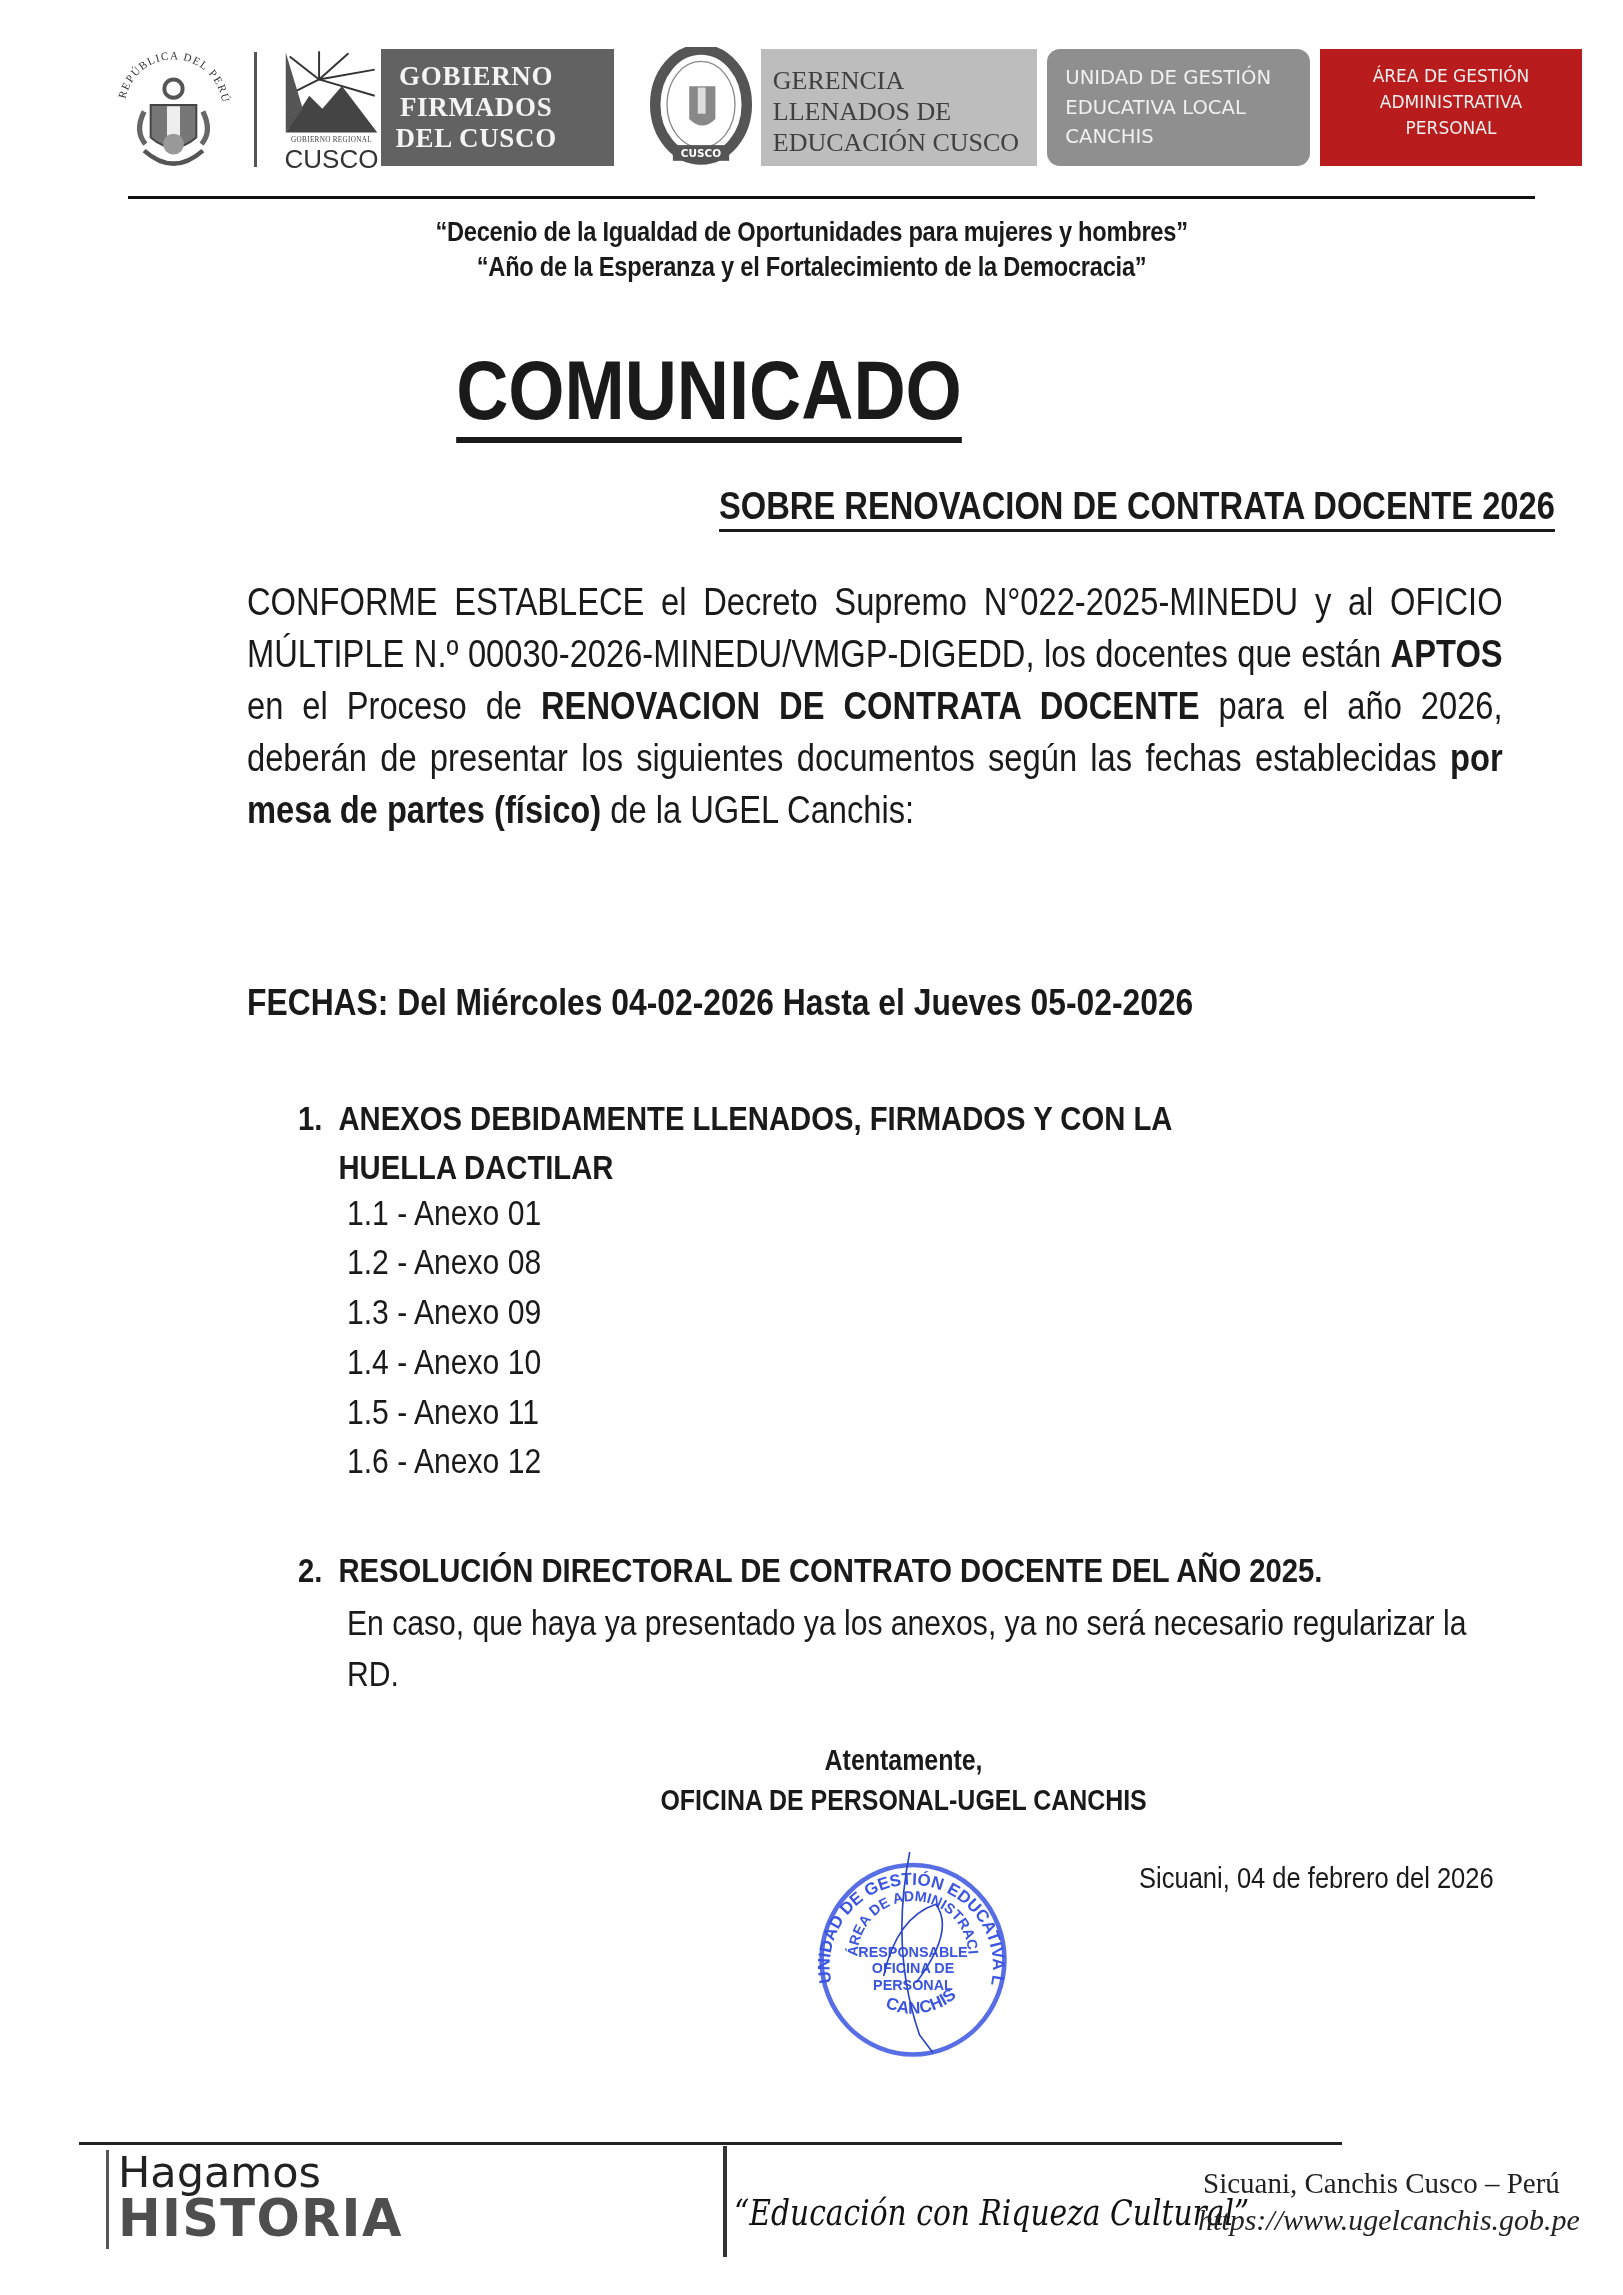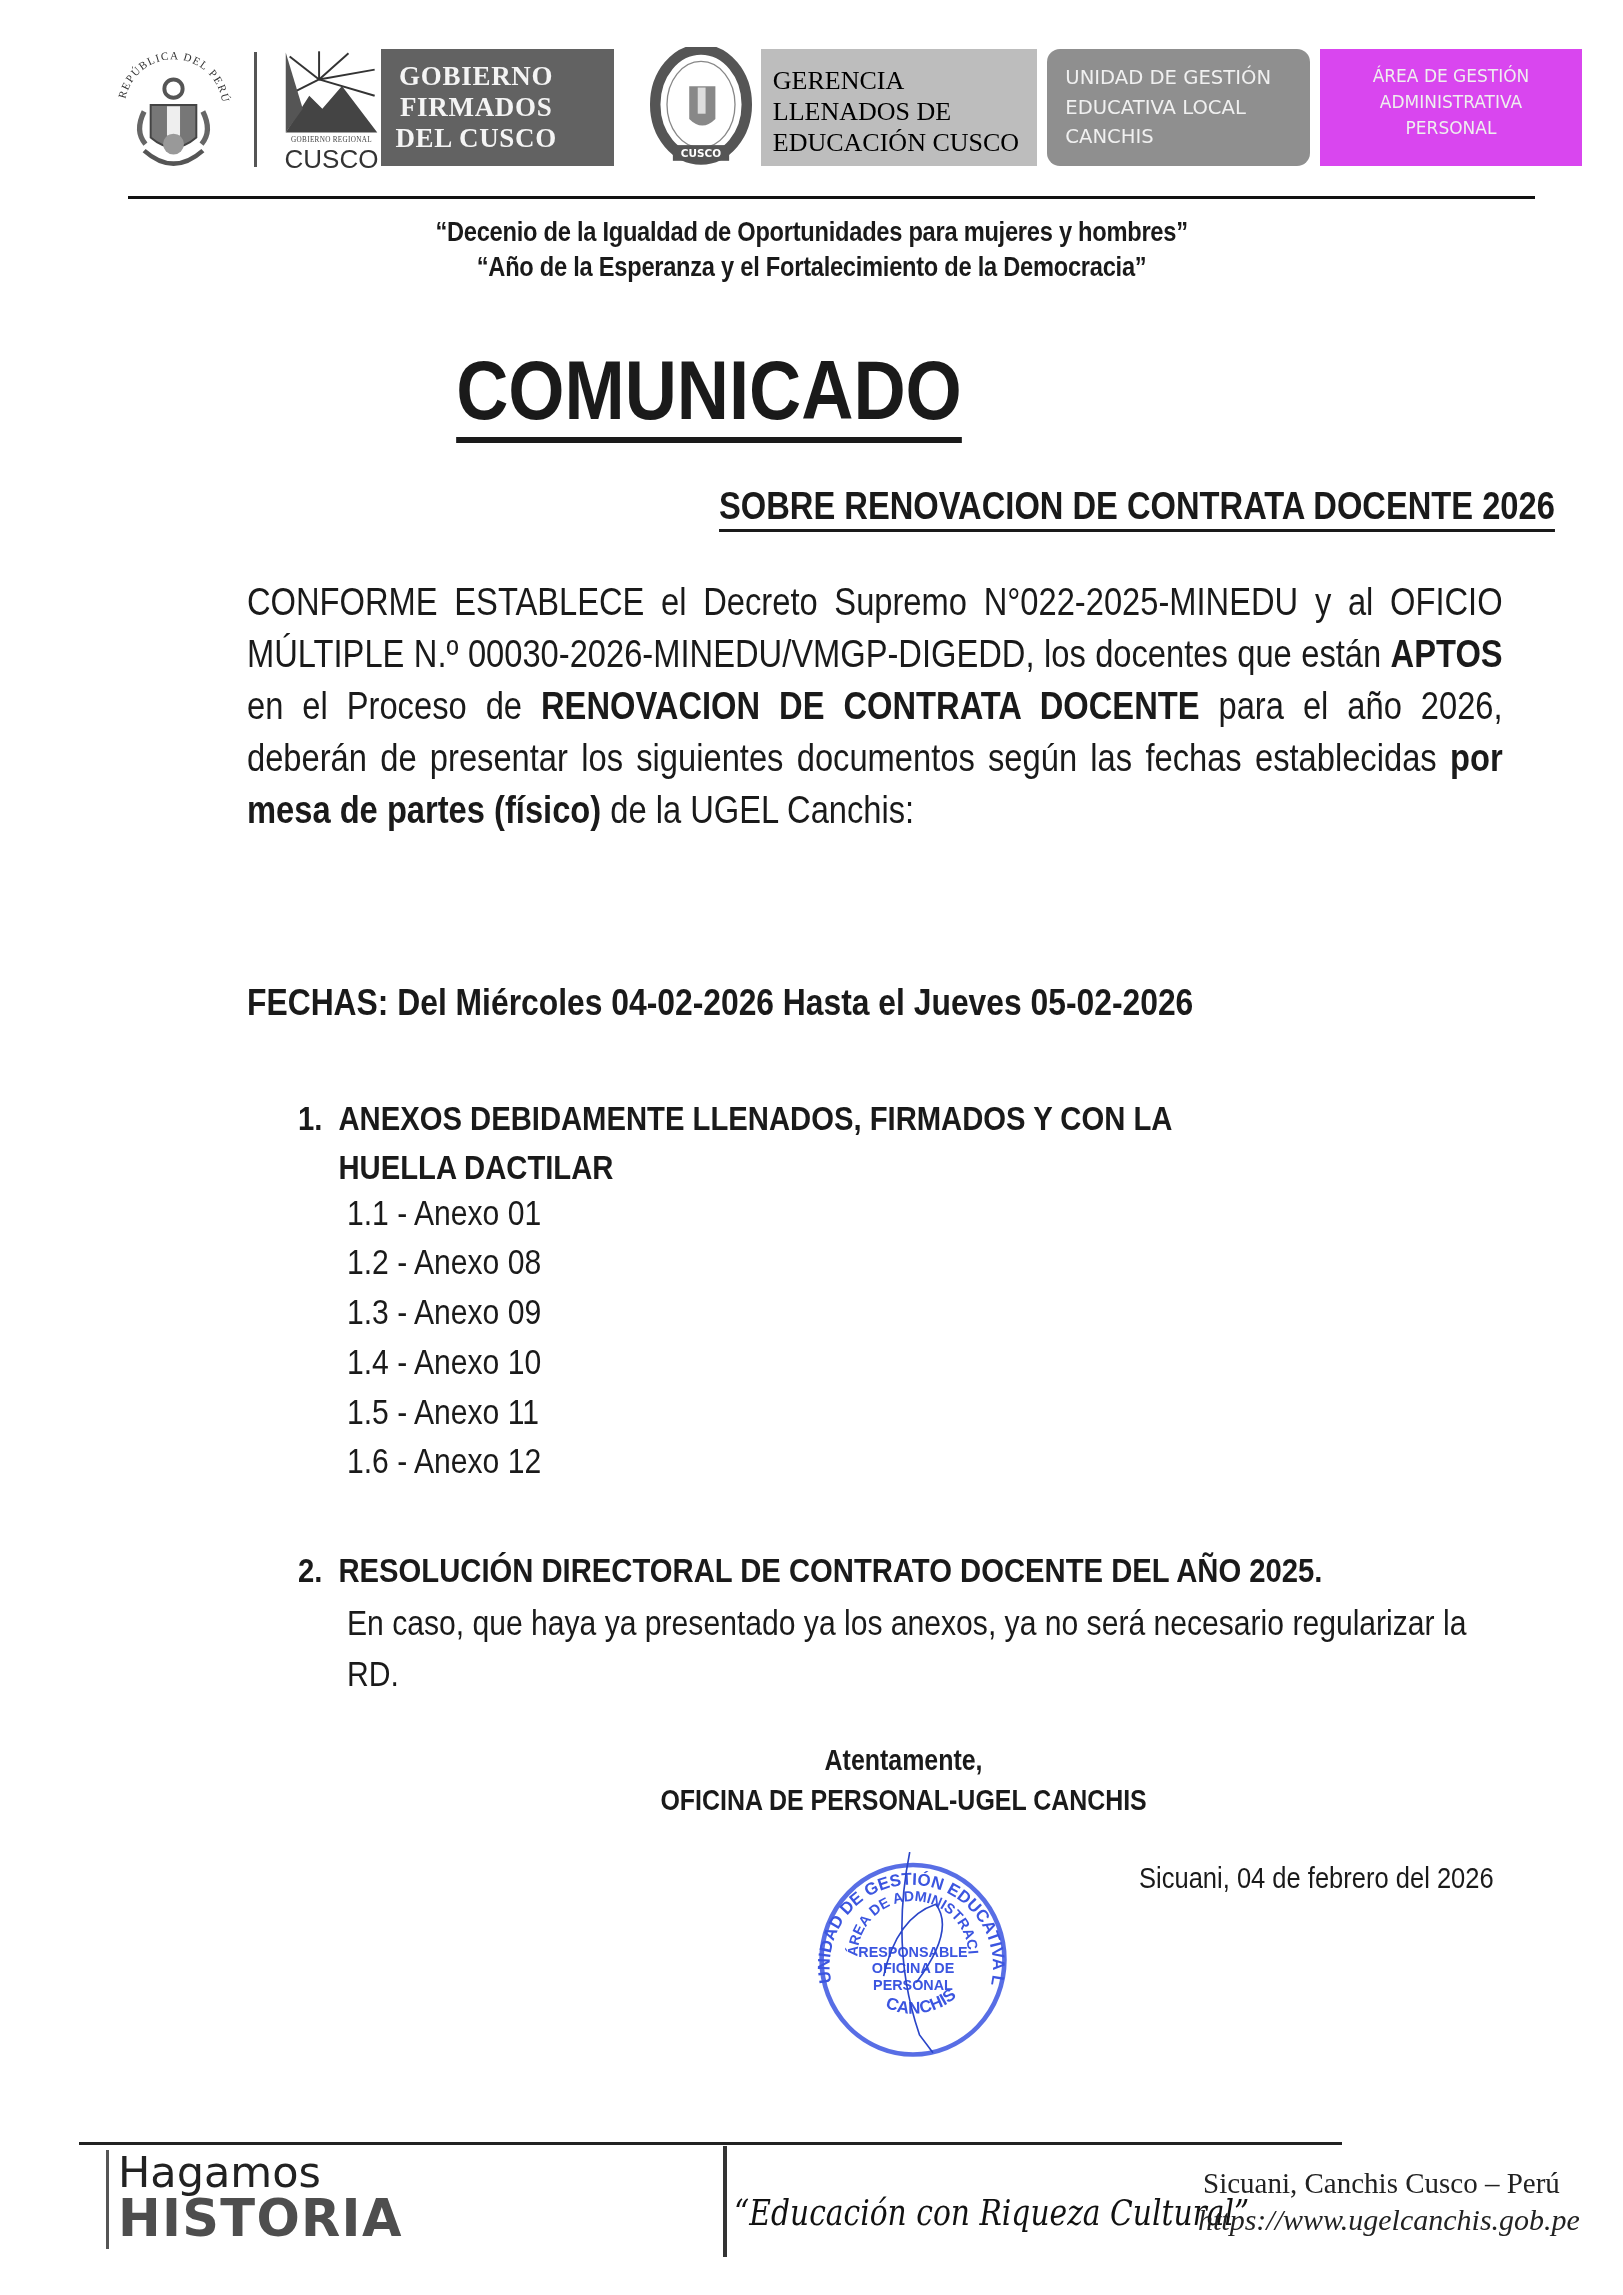--- a/index.html
+++ b/index.html
@@ -11,24 +11,24 @@
   .coat { left:105px; top:46px; width:137px; height:131px; }
   .vsep { left:254px; top:52px; width:3.3px; height:115px; background:#555; }
   .cusco-logo { left:283px; top:50px; width:97px; height:118px; }
   .cusco-small { left:283px; top:136px; width:97px; font-size:7.2px; color:#444; text-align:center; letter-spacing:0.3px; font-family:"Liberation Serif", serif; }
   .cusco-big { left:283px; top:144px; width:97px; font-size:26px; color:#333; text-align:center; font-family:"Liberation Sans", sans-serif; }
   .box { color:#f4f4f4; font-family:"Liberation Serif", serif; }
   .box1 { left:381px; top:49px; width:233px; height:117px; background:#626262; }
   .box1 .t { position:absolute; left:14.4px; top:11.8px; font-size:27px; line-height:31px; font-weight:bold; letter-spacing:0.7px;text-align:center; }
   .seal { left:627px; top:47px; width:148px; height:121px; }
   .box2wide { left:761px; top:49px; width:276px; height:117px; background:#bdbdbd; }
-  .box2wide .t { position:absolute; left:11.8px; top:15.7px; font-size:26px; line-height:31px; color:#000000; }
+  .box2wide .t { position:absolute; left:11.8px; top:15.7px; font-size:26px; line-height:31px; color:#404040; }
   .box3 { left:1047px; top:49px; width:263px; height:117px; background:#8f8f8f; font-family:"DejaVu Sans", sans-serif;border-radius:13px; }
   .box3 .t { position:absolute; left:18.3px; top:14.4px; font-size:19.6px; line-height:29.5px; color:#f0f0f0; }
-  .box4 { left:1320px; top:49px; width:262px; height:117px; background:#d946ef; font-family:"DejaVu Sans", sans-serif; }
+  .box4 { left:1320px; top:49px; width:262px; height:117px; background:#b91c1c; font-family:"DejaVu Sans", sans-serif; }
   .box4 .t { position:absolute; left:0; width:100%; top:14.4px; font-size:17px; line-height:26px; color:#efefef; text-align:center; }
   .hrule { left:128px; top:196px; width:1407px; height:3.3px; background:#111; }
 
   
   .motto { left:0; width:1623px; text-align:center; font-weight:bold; font-size:27.5px; letter-spacing:-0.3px; transform:scaleX(0.86); transform-origin:812px 0; }
   .motto1 { top:216px; }
   .motto2 { top:251px; }
 
   
   .title { left:0; width:1418px; text-align:center; top:347px; }

